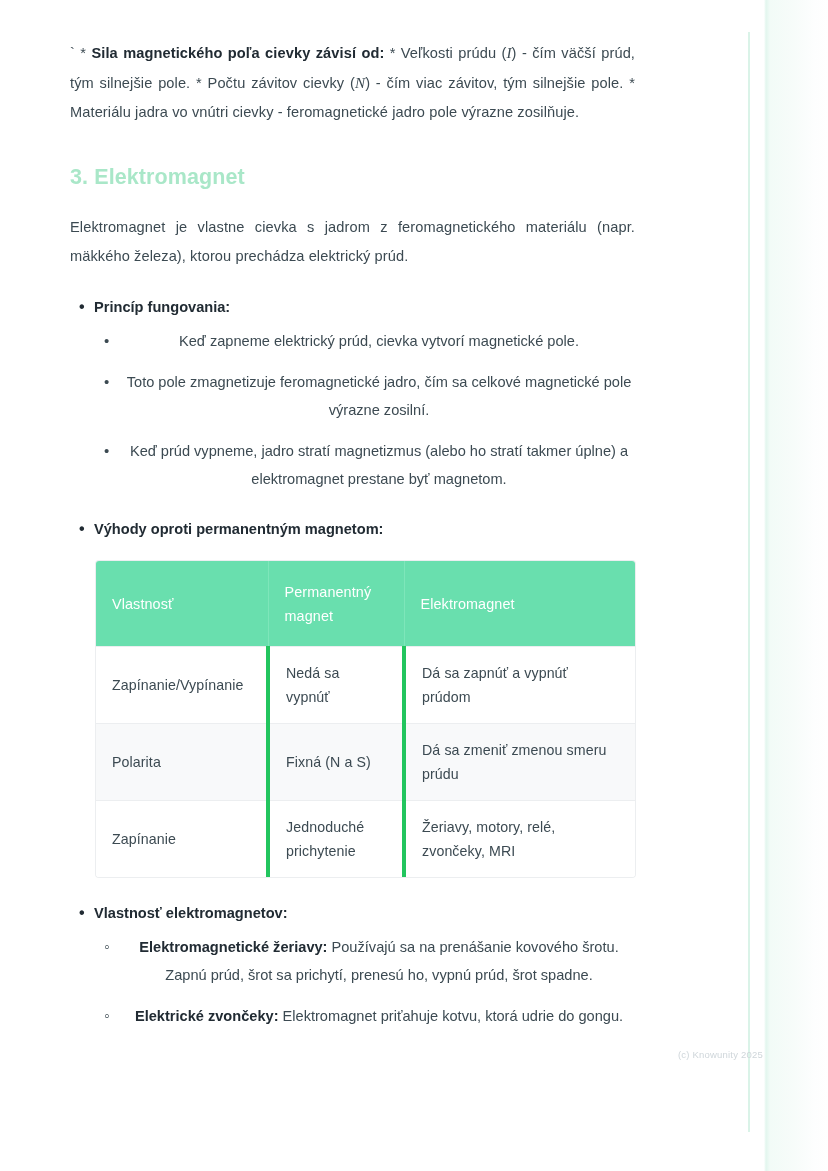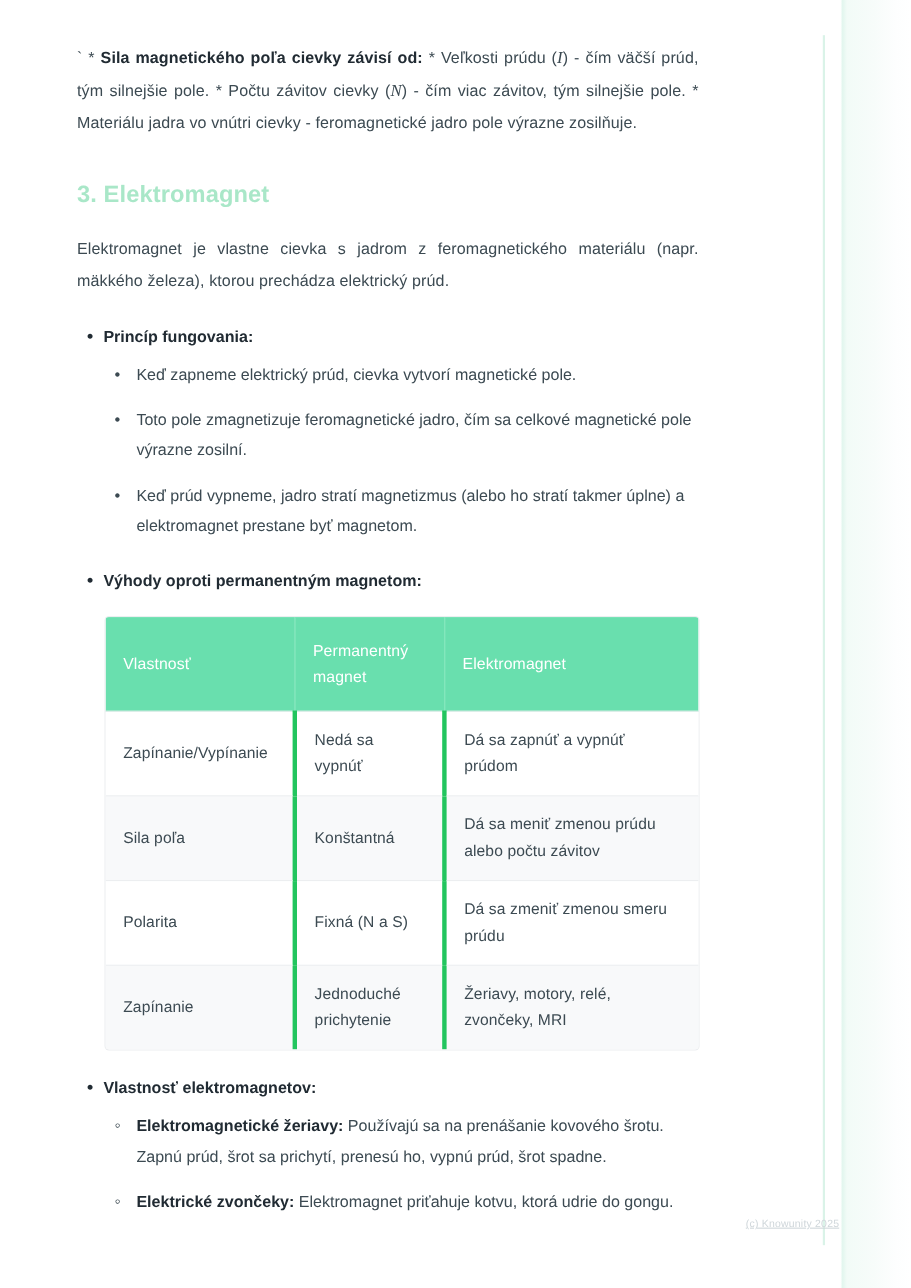--- a/index.html
+++ b/index.html
@@ -111,20 +111,21 @@
   }
   ul.lvl2 > li.item2 {
     position: relative;
     padding-left: 30px;
     margin-bottom: 13px;
     font-size: 14.6px;
     line-height: 28px;
     color: #3c4a52;
     font-weight: normal;
     width: 540px;
+    text-align: center;
   }
   ul.lvl2 > li.item2::before {
     content: "\2022";
     position: absolute;
     left: 10px;
     top: 0;
     font-size: 15px;
     color: #3c4a52;
     line-height: 28px;
   }
@@ -181,26 +182,25 @@
     letter-spacing: 0.1px;
   }
   table.cmp tbody td:last-child { border-right: none; margin-top: 44px; }
   table.cmp tbody tr:nth-child(even) td { background: #f8f9fa; }
   table.cmp tbody tr:nth-child(odd) td { background: #ffffff; }
 
   
   #watermark {
     position: absolute;
     left: 678px;
-    top: 1107px;
+    top: 1049px;
     font-size: 9.5px;
     color: #cfd6da;
     letter-spacing: 0.2px;
     white-space: nowrap;
-    text-decoration: underline;
   }
 </style>
 </head>
 <body>
 
 <div id="edge-band"></div>
 <div id="edge-band-line"></div>
 
 <div id="page">
 
@@ -241,25 +241,20 @@
           <th>Elektromagnet</th>
         </tr>
       </thead>
       <tbody>
         <tr>
           <td>Zapínanie/Vypínanie</td>
           <td>Nedá sa vypnúť</td>
           <td>Dá sa zapnúť a vypnúť prúdom</td>
         </tr>
         <tr>
-          <td>Sila poľa</td>
-          <td>Konštantná</td>
-          <td>Dá sa meniť zmenou prúdu alebo počtu závitov</td>
-        </tr>
-        <tr>
           <td>Polarita</td>
           <td>Fixná (N a S)</td>
           <td>Dá sa zmeniť zmenou smeru prúdu</td>
         </tr>
         <tr>
           <td>Zapínanie</td>
           <td>Jednoduché prichytenie</td>
           <td>Žeriavy, motory, relé, zvončeky, MRI</td>
         </tr>
       </tbody>

